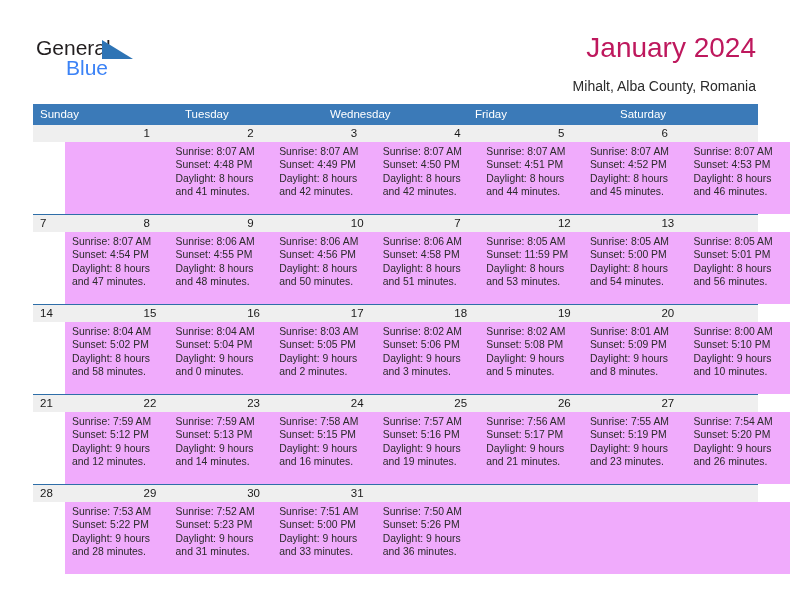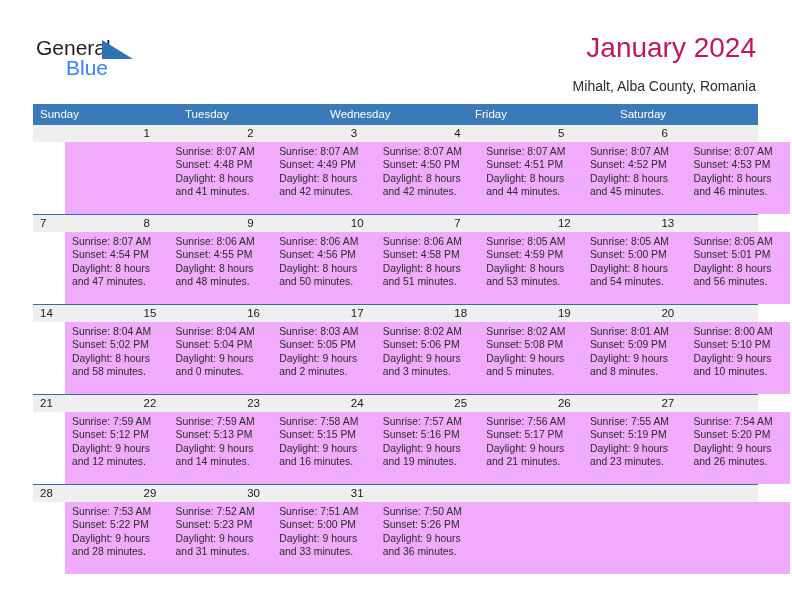--- a/index.html
+++ b/index.html
@@ -244,21 +244,21 @@
               <div class="dayline">and 50 minutes.</div>
             </div>
             <div class="daycell">
               <div class="dayline">Sunrise: 8:06 AM</div>
               <div class="dayline">Sunset: 4:58 PM</div>
               <div class="dayline">Daylight: 8 hours</div>
               <div class="dayline">and 51 minutes.</div>
             </div>
             <div class="daycell">
               <div class="dayline">Sunrise: 8:05 AM</div>
-              <div class="dayline">Sunset: 4:59 PM</div>
+              <div class="dayline">Sunset: 11:59 PM</div>
               <div class="dayline">Daylight: 8 hours</div>
               <div class="dayline">and 53 minutes.</div>
             </div>
             <div class="daycell">
               <div class="dayline">Sunrise: 8:05 AM</div>
               <div class="dayline">Sunset: 5:00 PM</div>
               <div class="dayline">Daylight: 8 hours</div>
               <div class="dayline">and 54 minutes.</div>
             </div>
             <div class="daycell">

